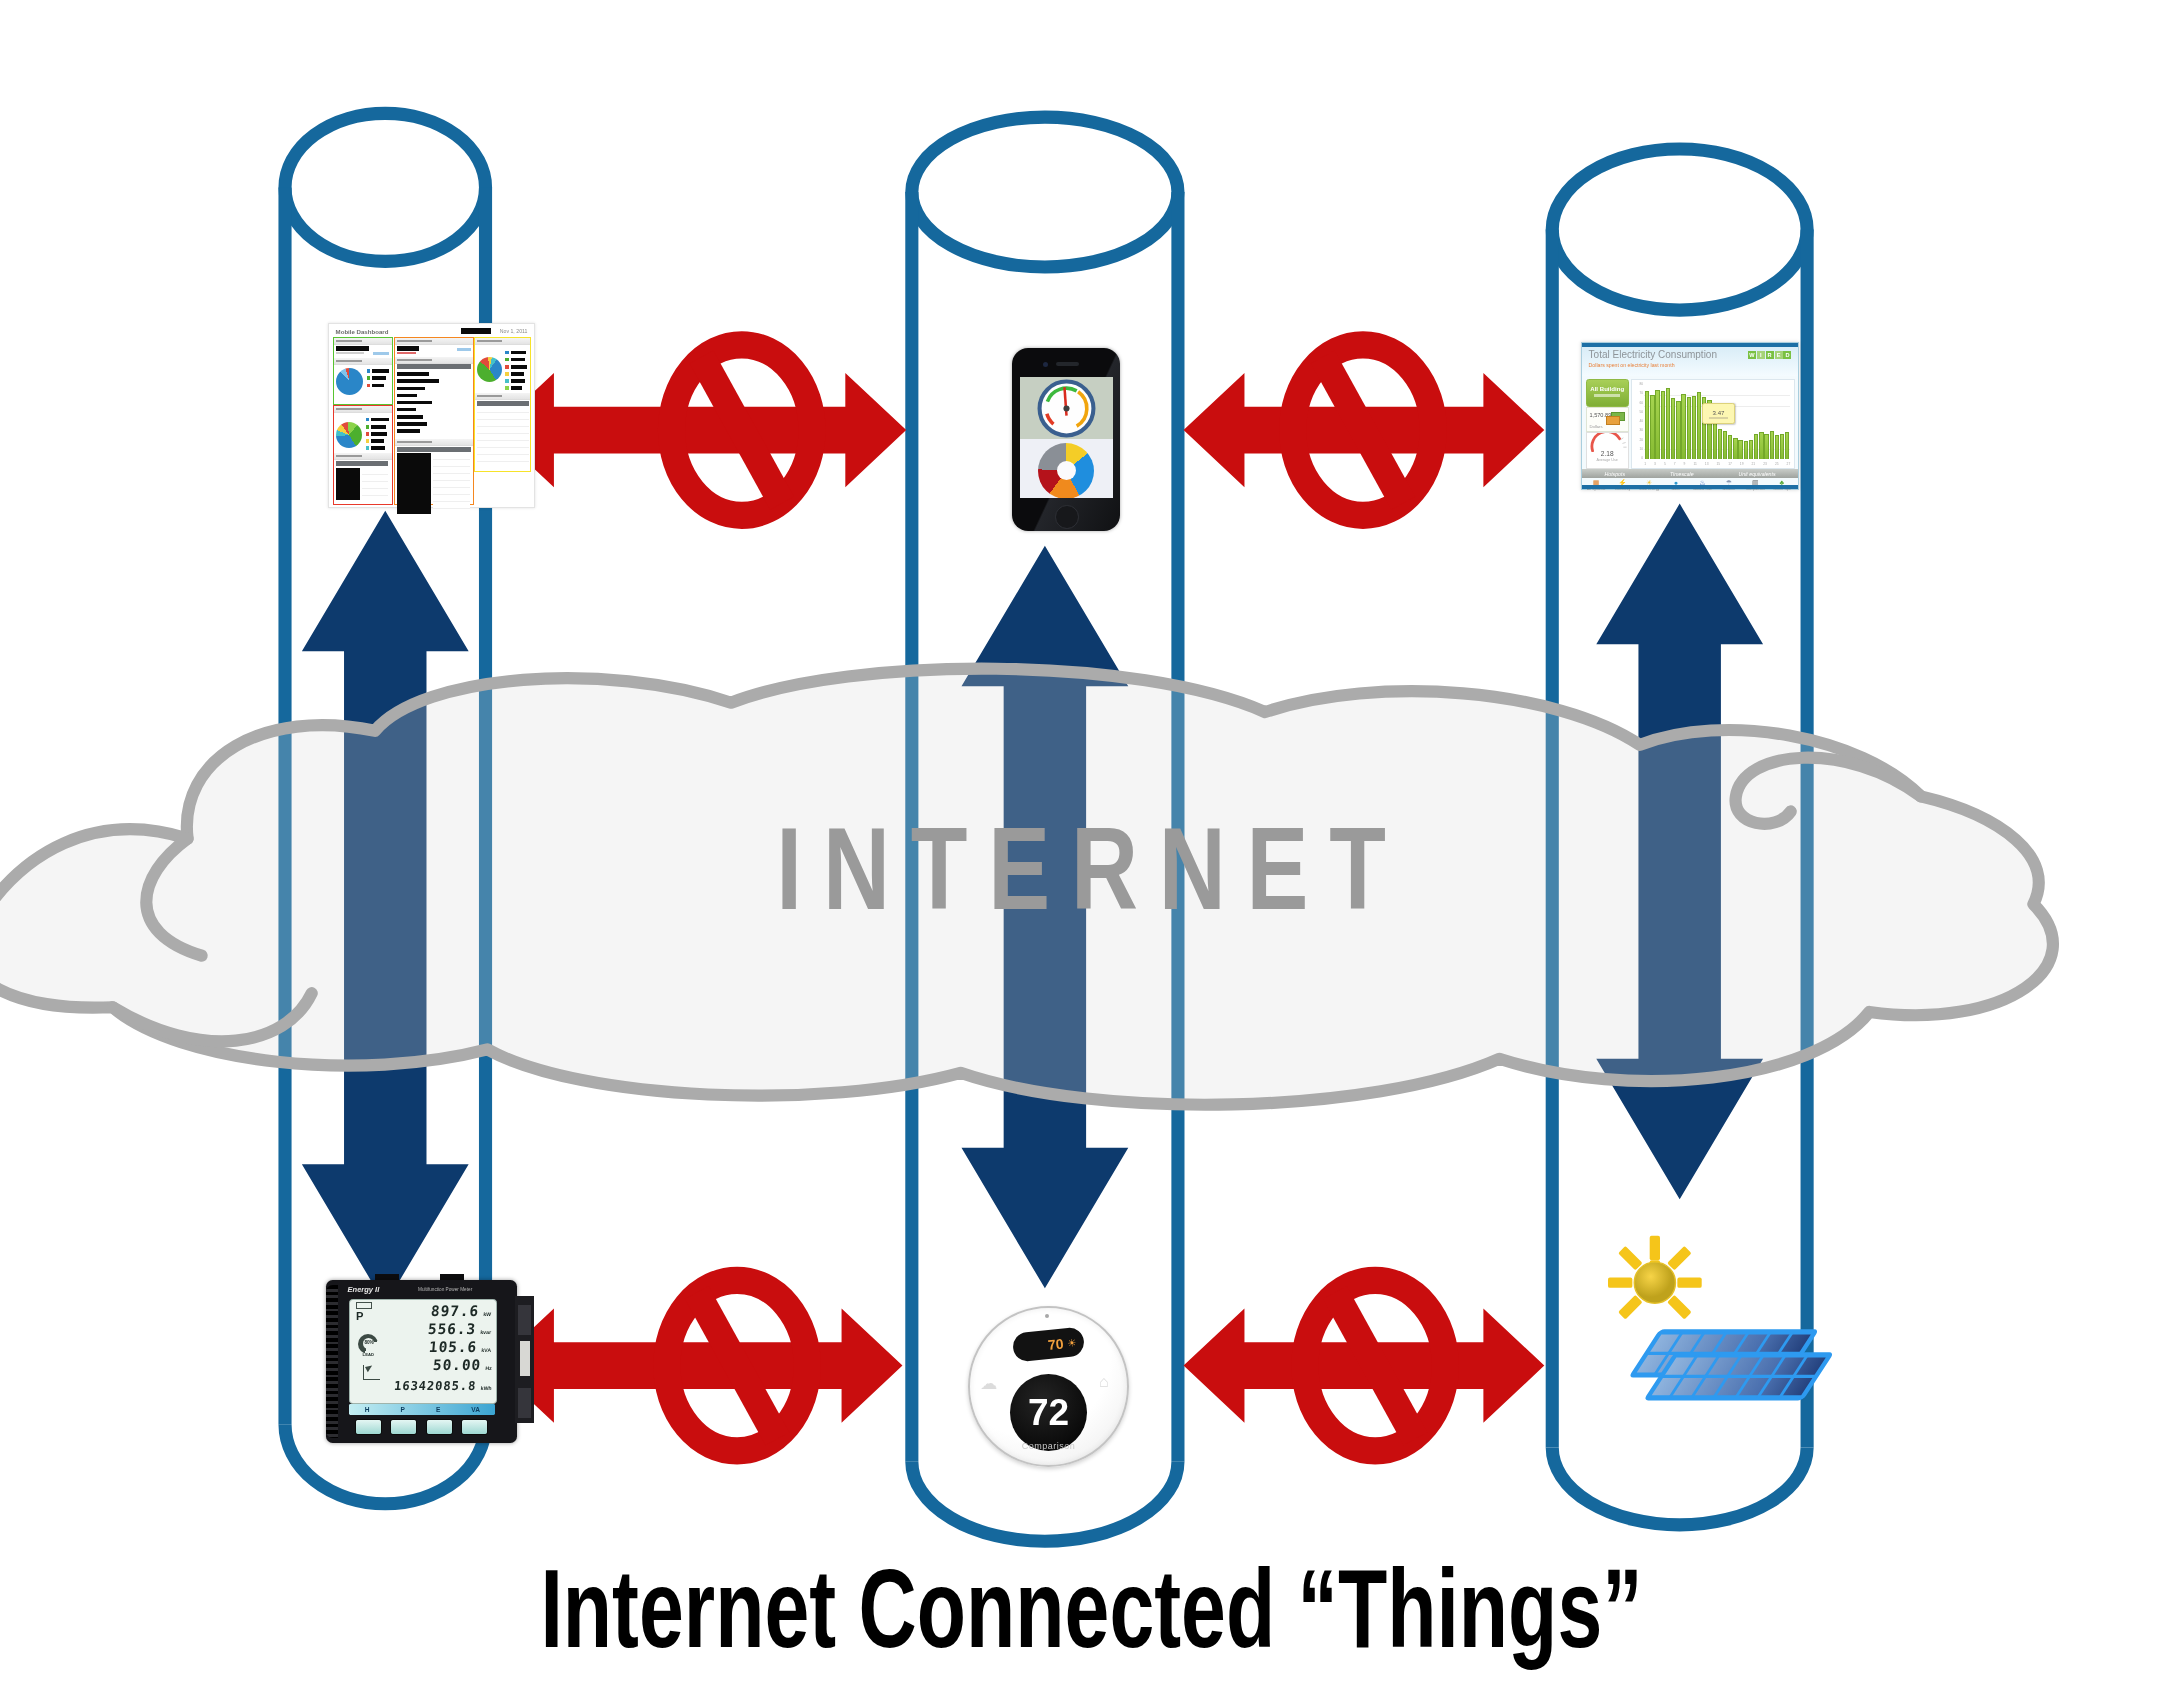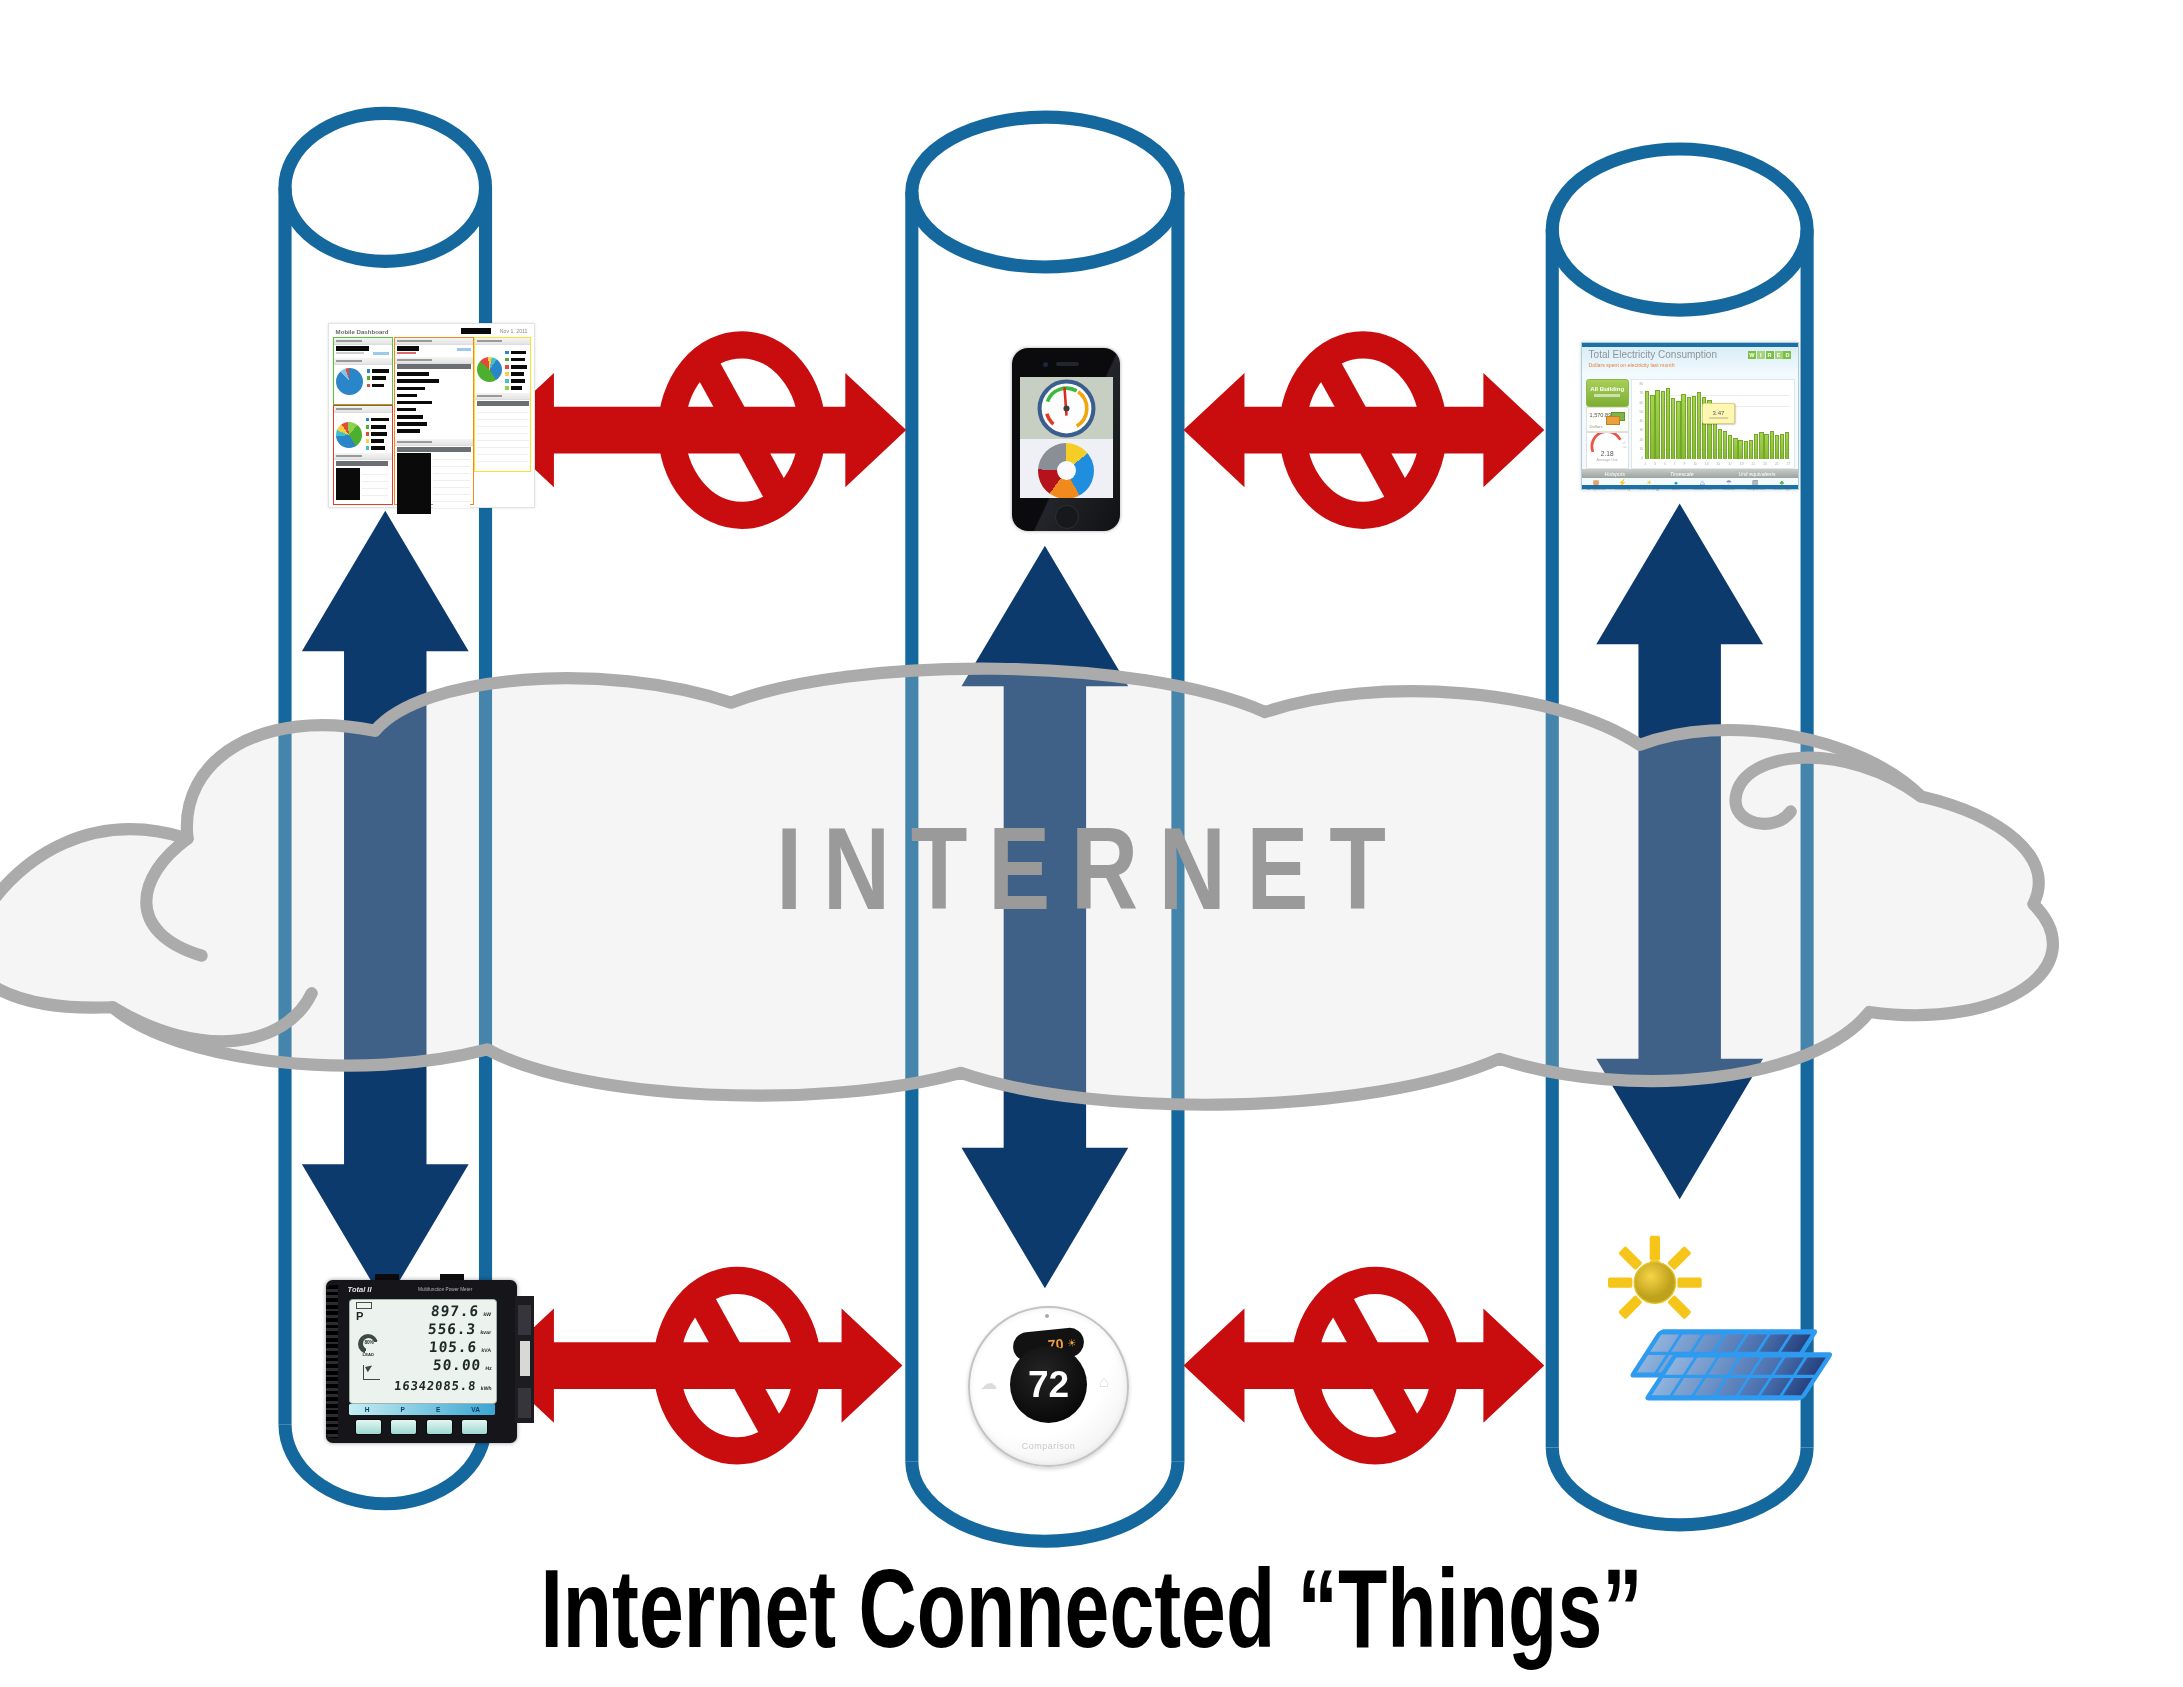--- a/index.html
+++ b/index.html
@@ -121,21 +121,21 @@
   
   #th{left:968px;top:1306px;width:157px;height:157px;border-radius:50%;
       background:radial-gradient(circle at 38% 30%,#ffffff 55%,#e9e9e9);
       border:2.3px solid #c3c3c3;box-shadow:0 1.9px 4.7px rgba(0,0,0,.18), inset 0 0 6.6px rgba(0,0,0,.08);}
   #th .cam{left:75px;top:5.6px;width:4.2px;height:4.2px;border-radius:50%;background:#a8a8a8;}
   #th .pill{left:43px;top:21.6px;width:71px;height:29px;border-radius:15px;background:#121212;
       transform:rotate(-6deg);color:#f2a03d;display:flex;align-items:center;justify-content:flex-end;
       padding-right:7.5px;box-sizing:border-box;gap:3.7px;}
   #th .pill .t{font-size:14px;font-weight:bold;}
   #th .pill .s{font-size:10.3px;}
-  #th .disc{left:40px;top:38px;width:77px;height:77px;border-radius:50%;
+  #th .disc{left:40px;top:66px;width:77px;height:77px;border-radius:50%;
       background:radial-gradient(circle at 42% 35%,#242424,#000);color:#fff;text-align:center;
       line-height:77px;font-size:37px;font-weight:bold;}
   #th .cloud{left:10.3px;top:65px;font-size:17px;color:#dcdcdc;}
   #th .home{left:129px;top:65px;font-size:16px;color:#dcdcdc;}
   #th .brand{left:0;top:133px;width:157px;text-align:center;font-size:9px;color:#c9c9c9;letter-spacing:0.5px;}
 </style>
 </head>
 <body>
 
 <div id="canvas">
@@ -583,21 +583,21 @@
   <div id="pm" class="abs">
     <div class="abs clip" style="left:49px"></div>
     <div class="abs clip" style="left:114px"></div>
     <div class="abs body"></div>
     <div class="abs ribs"></div>
     <div class="abs side">
         <i style="top:9.4px"></i>
         <i style="top:92px"></i>
         <u></u>
       </div>
-    <div class="abs brand">Total II</div>
+    <div class="abs brand">Energy II</div>
     <div class="abs model">Multifunction Power Meter</div>
     <div class="abs lcd">
       <div class="abs battery"></div>
       <div class="abs pflag">P</div>
       <div class="abs fan">
           <i></i>
         </div>
       <div class="abs fanlbl">80%</div>
       <div class="abs fanlbl2">LEAD</div>
       <div class="abs axis">

